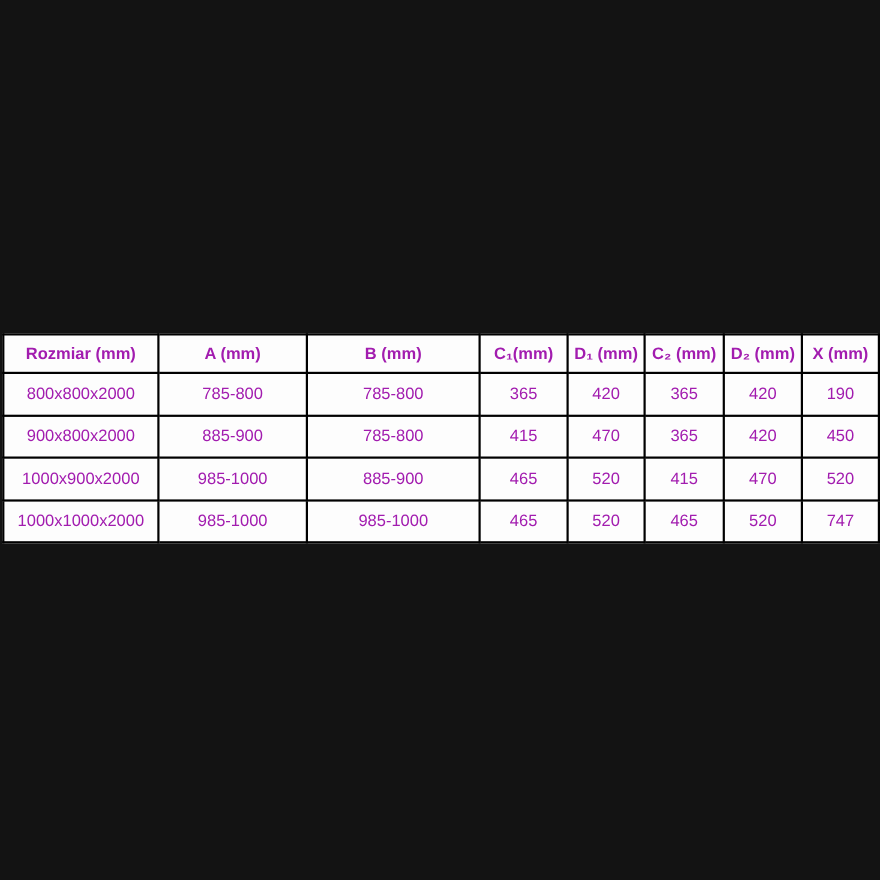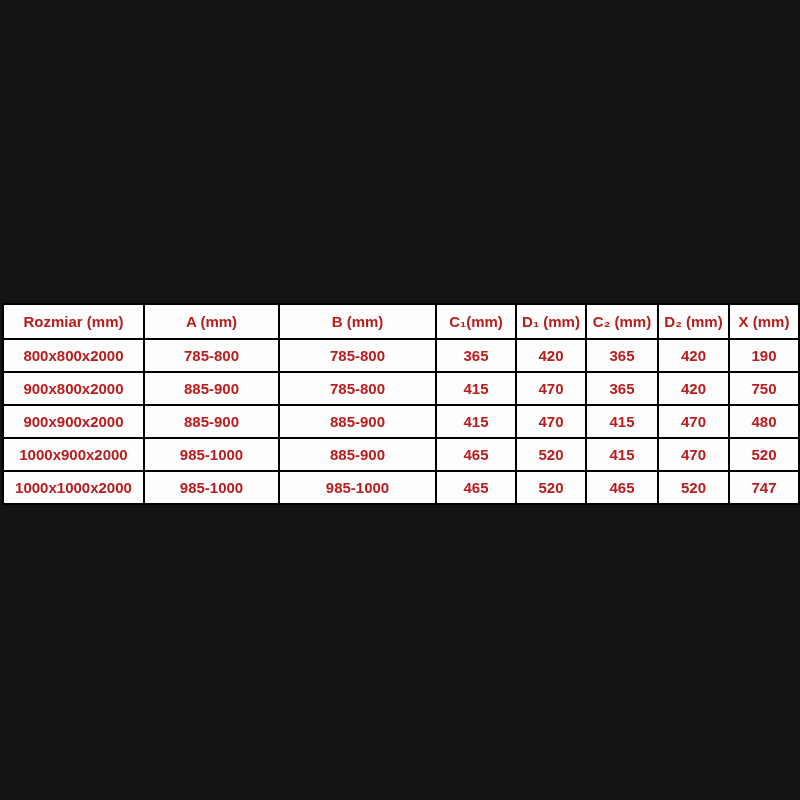--- a/index.html
+++ b/index.html
@@ -23,32 +23,32 @@
     border-collapse: collapse;
     table-layout: fixed;
     background: #fdfdfd;
     border: 2px solid #000;
   }
   .spec-table th,
   .spec-table td {
     border: 2px solid #000;
     text-align: center;
     vertical-align: middle;
-    color: #b91c1c;
+    color: #a21caf;
     padding: 0;
     font-size: 15px;
     overflow: hidden;
     white-space: nowrap;
   }
   .spec-table th {
     font-weight: bold;
     height: 33px;
   }
   .spec-table td {
-    font-weight: bold;
+    font-weight: normal;
     height: 31px;
   }
 </style>
 </head>
 <body style="background: rgb(19, 19, 19);">
 
 <table class="spec-table">
   <colgroup>
     <col style="width:141px">
     <col style="width:135px">
@@ -83,31 +83,21 @@
       <td>190</td>
     </tr>
     <tr>
       <td>900x800x2000</td>
       <td>885-900</td>
       <td>785-800</td>
       <td>415</td>
       <td>470</td>
       <td>365</td>
       <td>420</td>
-      <td>750</td>
-    </tr>
-    <tr>
-      <td>900x900x2000</td>
-      <td>885-900</td>
-      <td>885-900</td>
-      <td>415</td>
-      <td>470</td>
-      <td>415</td>
-      <td>470</td>
-      <td>480</td>
+      <td>450</td>
     </tr>
     <tr>
       <td>1000x900x2000</td>
       <td>985-1000</td>
       <td>885-900</td>
       <td>465</td>
       <td>520</td>
       <td>415</td>
       <td>470</td>
       <td>520</td>

